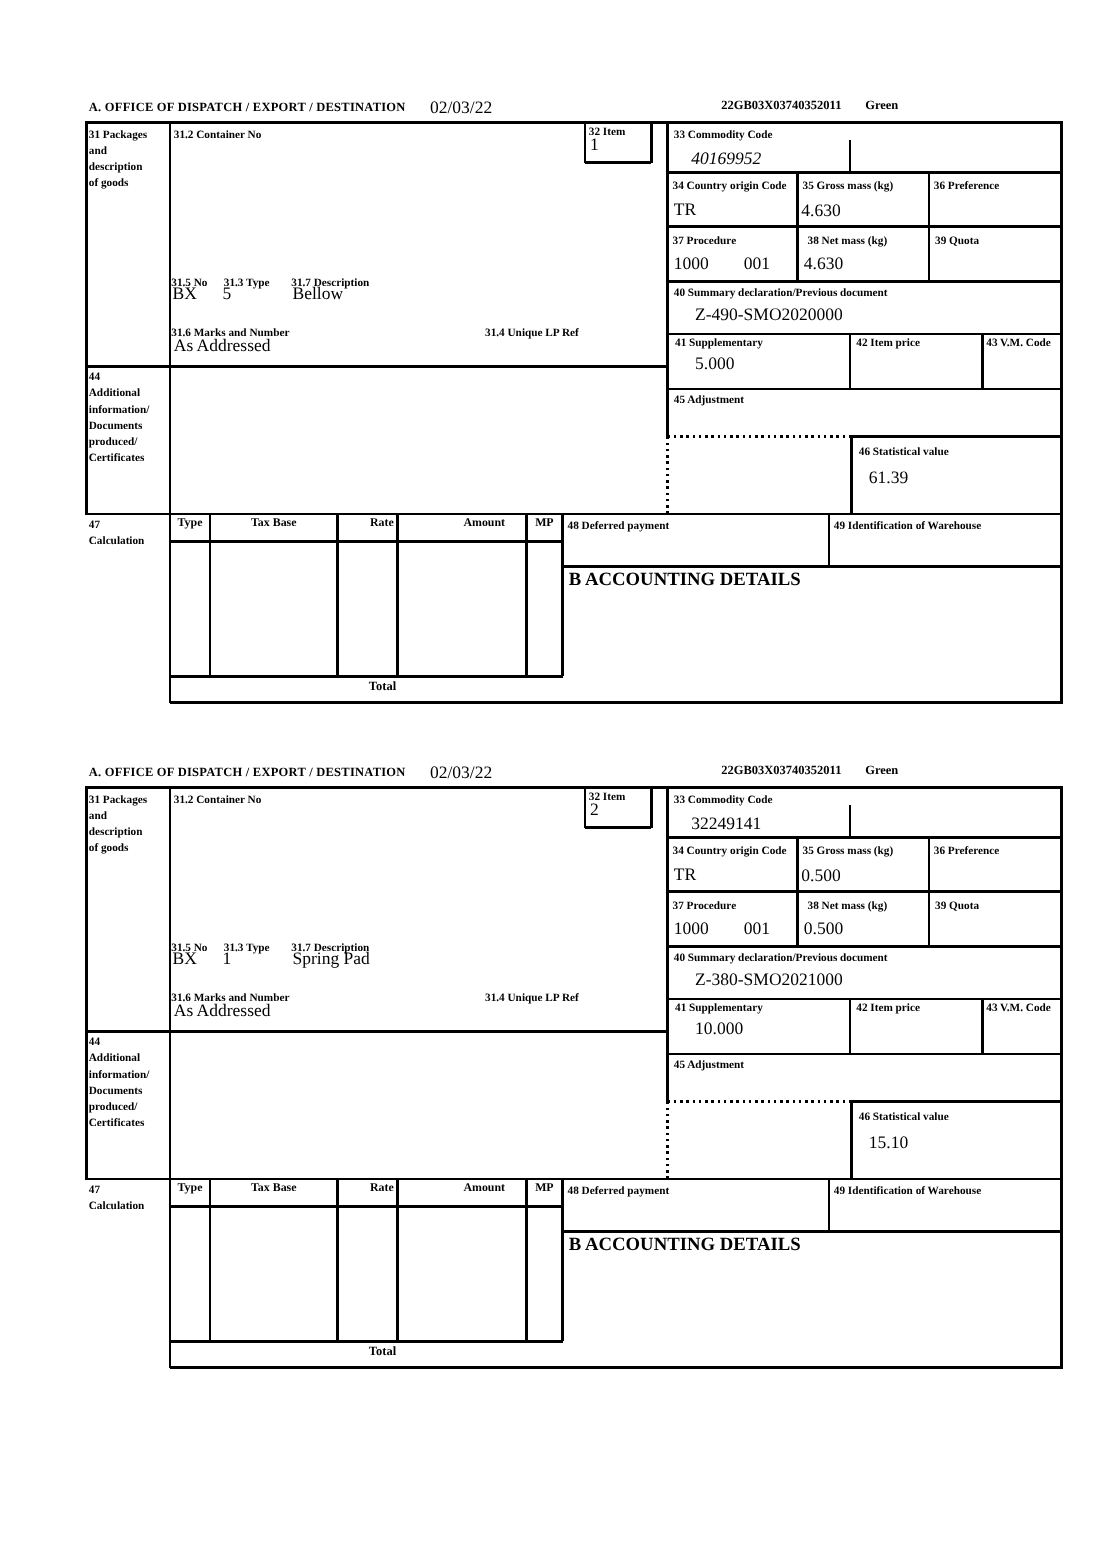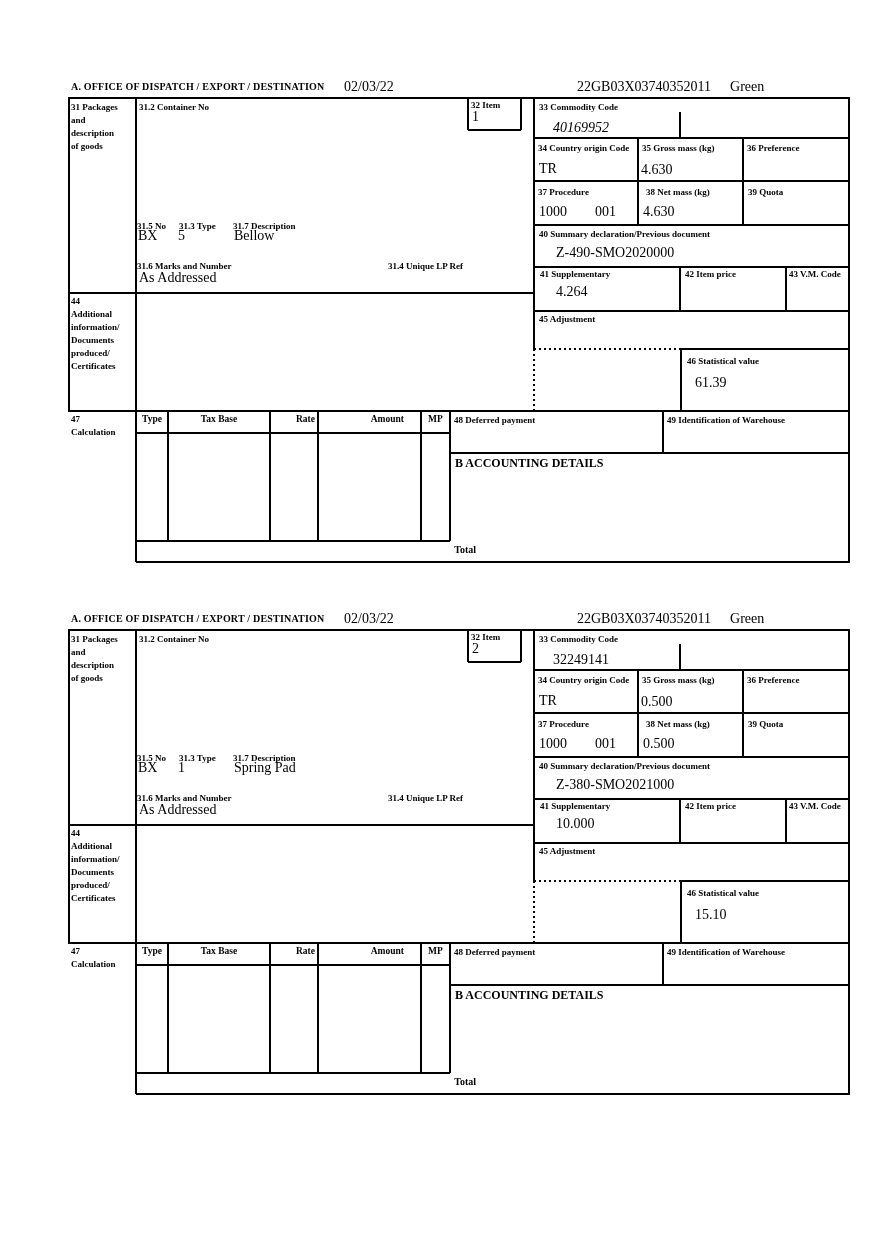--- a/index.html
+++ b/index.html
@@ -6,25 +6,25 @@
   #form-root{
     position:relative;width:882px;height:1250px;background:#fff;
     font-family:"Liberation Serif","DejaVu Serif",serif;color:#000;overflow:hidden;
   }
   .block{position:absolute;left:68px;width:784px;height:486px;padding-left:40px;}
   .grid{position:absolute;left:0;top:0;}
   .lbl{position:absolute;font-size:9px;font-weight:bold;line-height:13px;white-space:pre-line;}
   .val{position:absolute;font-size:14px;line-height:16px;white-space:nowrap;}
   .hdr-office{position:absolute;left:3px;top:3px;font-size:10px;font-weight:bold;letter-spacing:.2px;}
   .hdr-date{position:absolute;left:276px;top:1px;font-size:14px;}
-  .hdr-ref{position:absolute;left:509px;top:1px;font-size:14px;white-space:nowrap;}
+  .hdr-ref{position:absolute;left:509px;top:1px;font-size:10px;white-space:nowrap;font-weight:bold;}
   .hdr-status{margin-left:19px;}
   .th{position:absolute;top:336px;font-size:9.5px;font-weight:bold;}
-  .acct{position:absolute;left:387px;top:378px;font-size:12px;font-weight:bold;}
-  .total-lbl{position:absolute;left:68px;top:466px;width:340px;text-align:right;font-size:10px;font-weight:bold;}
+  .acct{position:absolute;left:387px;top:378px;font-size:15px;font-weight:bold;}
+  .total-lbl{position:absolute;left:68px;top:466px;width:340px;text-align:center;font-size:10px;font-weight:bold;}
 </style>
 </head>
 <body>
 
 <div id="form-root">
   <section class="block" style="top: 78px;">
 
     <span class="hdr-office">A.  OFFICE OF DISPATCH / EXPORT / DESTINATION</span>
     <span class="hdr-date">02/03/22</span>
     <span class="hdr-ref"><span>22GB03X03740352011</span><span class="hdr-status">Green</span></span>
@@ -78,21 +78,21 @@
     <div class="val" style="left:471px;top:126px;">1000</div>
     <div class="val" style="left:527px;top:126px;">001</div>
     <div class="lbl" style="left:578px;top:108px;">38 Net mass (kg)</div>
     <div class="val" style="left:575px;top:126px;">4.630</div>
     <div class="lbl" style="left:680px;top:108px;">39 Quota</div>
 
     <div class="lbl" style="left:471px;top:150px;">40 Summary declaration/Previous document</div>
     <div class="val" style="left:488px;top:167px;">Z-490-SMO2020000</div>
 
     <div class="lbl" style="left:472px;top:190px;">41 Supplementary</div>
-    <div class="val" style="left:488px;top:206px;">4.264</div>
+    <div class="val" style="left:488px;top:206px;">5.000</div>
     <div class="lbl" style="left:617px;top:190px;">42 Item price</div>
     <div class="lbl" style="left:721px;top:190px;">43 V.M. Code</div>
 
     <div class="lbl" style="left:471px;top:235px;">45 Adjustment</div>
     <div class="lbl" style="left:619px;top:277px;">46 Statistical value</div>
     <div class="val" style="left:627px;top:297px;">61.39</div>
 
     <div class="th" style="left:68px;width:32px;text-align:center;">Type</div>
     <div class="th" style="left:100px;width:102px;text-align:center;">Tax Base</div>
     <div class="th" style="left:202px;width:48px;text-align:right;padding-right:3px;box-sizing:border-box;">Rate</div>

